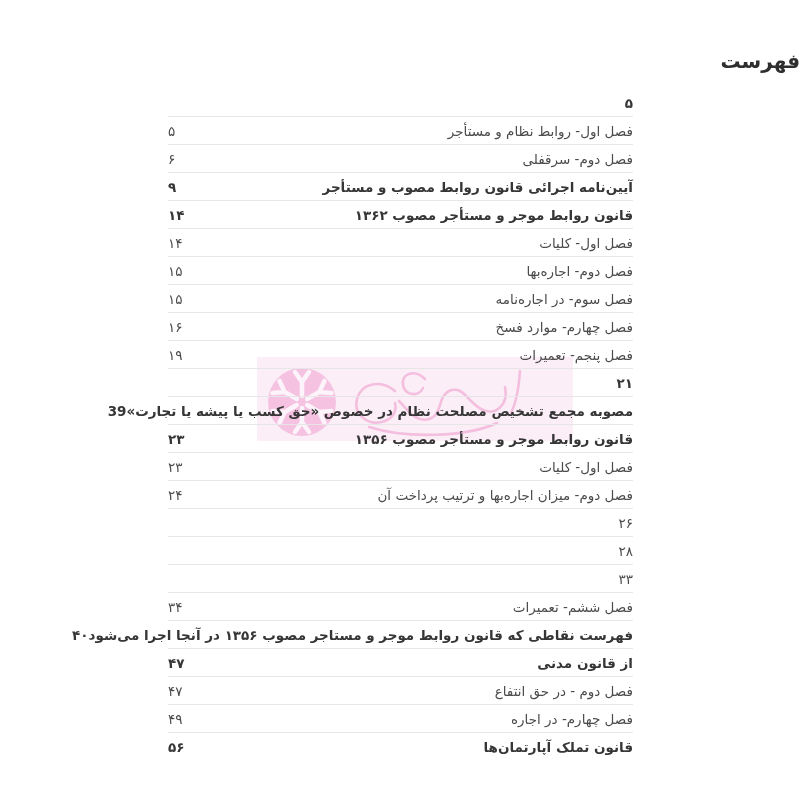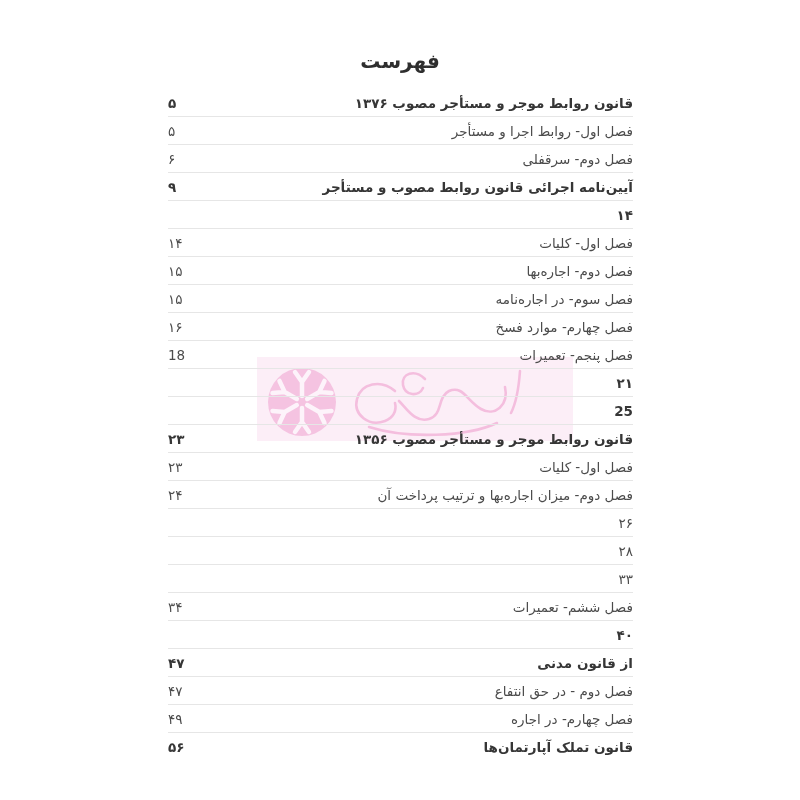--- a/index.html
+++ b/index.html
@@ -3,21 +3,21 @@
 <meta charset="utf-8">
 <style>
   html,body{margin:0;padding:0;}
   body{
     width:800px;height:800px;position:relative;overflow:hidden;
     background:#ffffff;
     font-family:"DejaVu Sans", sans-serif;
   }
   .page-title{
     position:absolute;top:49px;left:0;right:0;
-    text-align:center;font-size:20px;font-weight:bold;color:#2e2e2e;
+    text-align:right;font-size:20px;font-weight:bold;color:#2e2e2e;
     margin:0;letter-spacing:0;
   }
   
   .watermark{
     position:absolute;left:257px;top:357px;width:316px;height:84px;
     z-index:0;pointer-events:none;
   }
   .toc{
     position:absolute;top:89px;left:168px;width:465px;
     direction:rtl;z-index:1;
@@ -70,63 +70,64 @@
       <path d="M248,30 C252,48 238,60 224,52 C210,44 206,28 192,34 C180,40 186,58 172,62 C158,66 150,52 142,44"></path>
       <path d="M168,22 C158,12 144,16 146,28 C148,39 162,40 166,31"></path>
       <path d="M138,34 C124,22 104,26 100,42 C96,58 112,70 128,64 C136,61 140,54 138,46"></path>
       <path d="M240,66 C210,80 150,82 112,70"></path>
     </g>
   </svg>
 </div>
 
 <div class="toc" id="toc">
     <div class="row bold">
-      <span class="label">قانون روابط موجر و مستأجر مصوب ۱۳۷۶</span>
       <span class="page">۵</span>
     </div>
     <div class="row">
-      <span class="label">فصل اول- روابط اجرا و مستأجر</span>
+      <span class="label">فصل اول- روابط نظام و مستأجر</span>
       <span class="page">۵</span>
     </div>
     <div class="row">
       <span class="label">فصل دوم- سرقفلی</span>
       <span class="page">۶</span>
     </div>
     <div class="row bold">
       <span class="label">آیین‌نامه اجرائی قانون روابط مصوب و مستأجر</span>
       <span class="page">۹</span>
     </div>
     <div class="row bold">
+      <span class="label">قانون روابط موجر و مستأجر مصوب ۱۳۶۲</span>
       <span class="page">۱۴</span>
     </div>
     <div class="row">
       <span class="label">فصل اول- کلیات</span>
       <span class="page">۱۴</span>
     </div>
     <div class="row">
       <span class="label">فصل دوم- اجاره‌بها</span>
       <span class="page">۱۵</span>
     </div>
     <div class="row">
       <span class="label">فصل سوم- در اجاره‌نامه</span>
       <span class="page">۱۵</span>
     </div>
     <div class="row">
       <span class="label">فصل چهارم- موارد فسخ</span>
       <span class="page">۱۶</span>
     </div>
     <div class="row">
       <span class="label">فصل پنجم- تعمیرات</span>
-      <span class="page">18</span>
+      <span class="page">۱۹</span>
     </div>
     <div class="row bold">
       <span class="page">۲۱</span>
     </div>
     <div class="row bold">
-      <span class="page">25</span>
+      <span class="label">مصوبه مجمع تشخیص مصلحت نظام در خصوص «حق کسب یا پیشه یا تجارت»</span>
+      <span class="page">39</span>
     </div>
     <div class="row bold">
       <span class="label">قانون روابط موجر و مستأجر مصوب ۱۳۵۶</span>
       <span class="page">۲۳</span>
     </div>
     <div class="row">
       <span class="label">فصل اول- کلیات</span>
       <span class="page">۲۳</span>
     </div>
     <div class="row">
@@ -140,20 +141,21 @@
       <span class="page">۲۸</span>
     </div>
     <div class="row">
       <span class="page">۳۳</span>
     </div>
     <div class="row">
       <span class="label">فصل ششم- تعمیرات</span>
       <span class="page">۳۴</span>
     </div>
     <div class="row bold">
+      <span class="label">فهرست نقاطی که قانون روابط موجر و مستاجر مصوب ۱۳۵۶ در آنجا اجرا می‌شود</span>
       <span class="page">۴۰</span>
     </div>
     <div class="row bold">
       <span class="label">از قانون مدنی</span>
       <span class="page">۴۷</span>
     </div>
     <div class="row">
       <span class="label">فصل دوم - در حق انتفاع</span>
       <span class="page">۴۷</span>
     </div>

